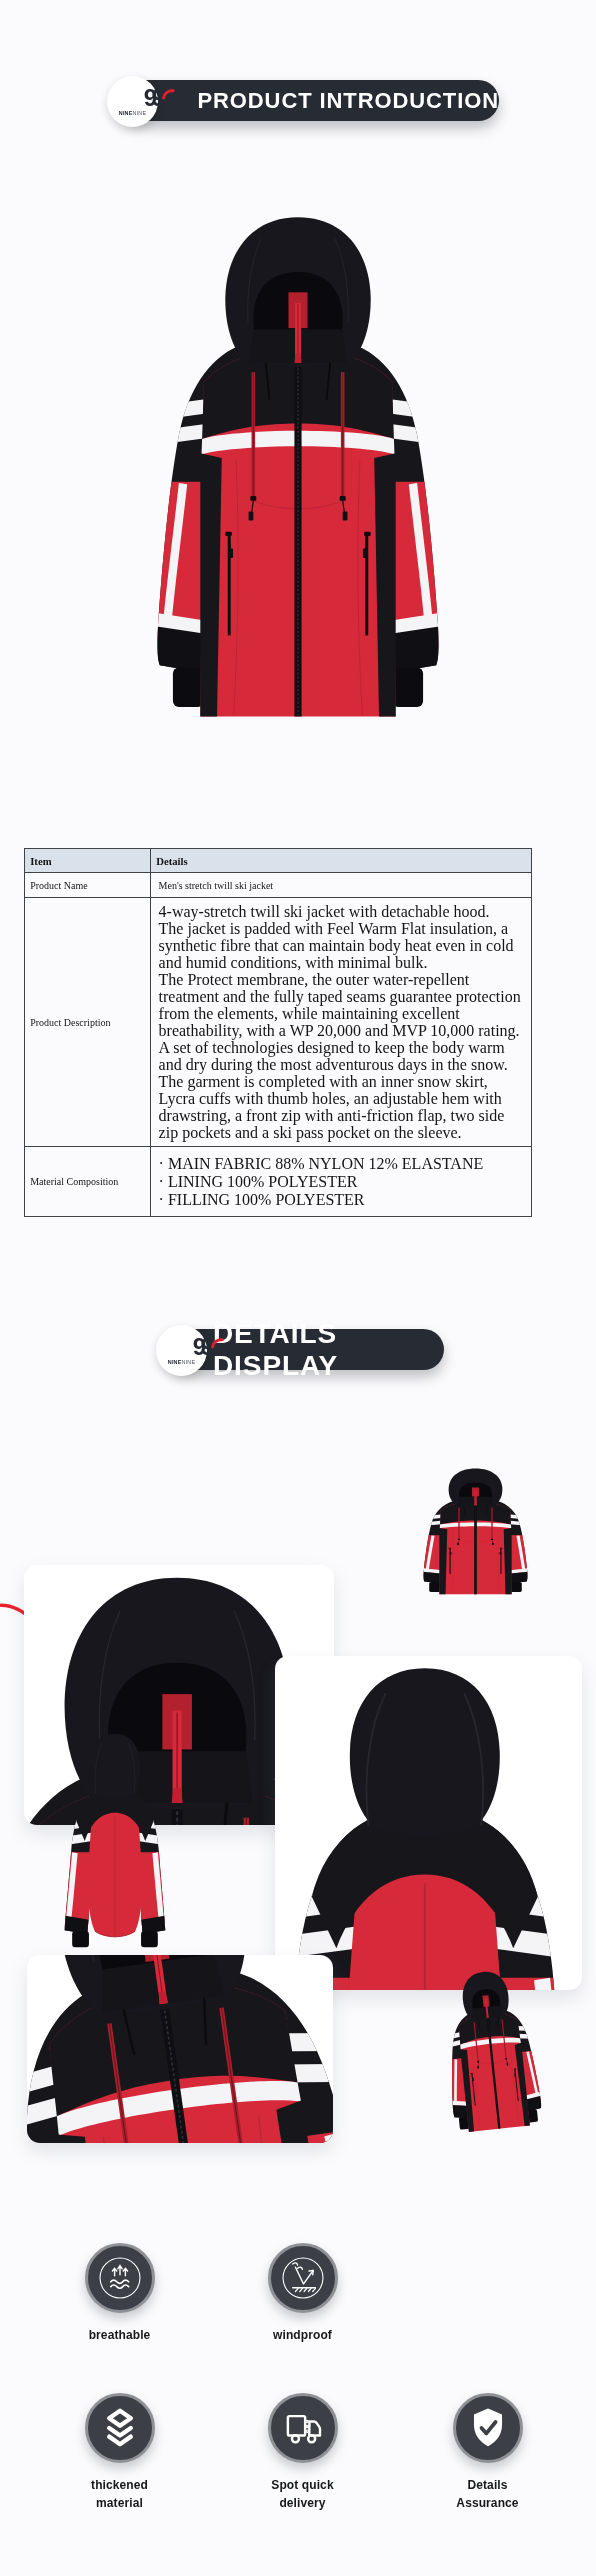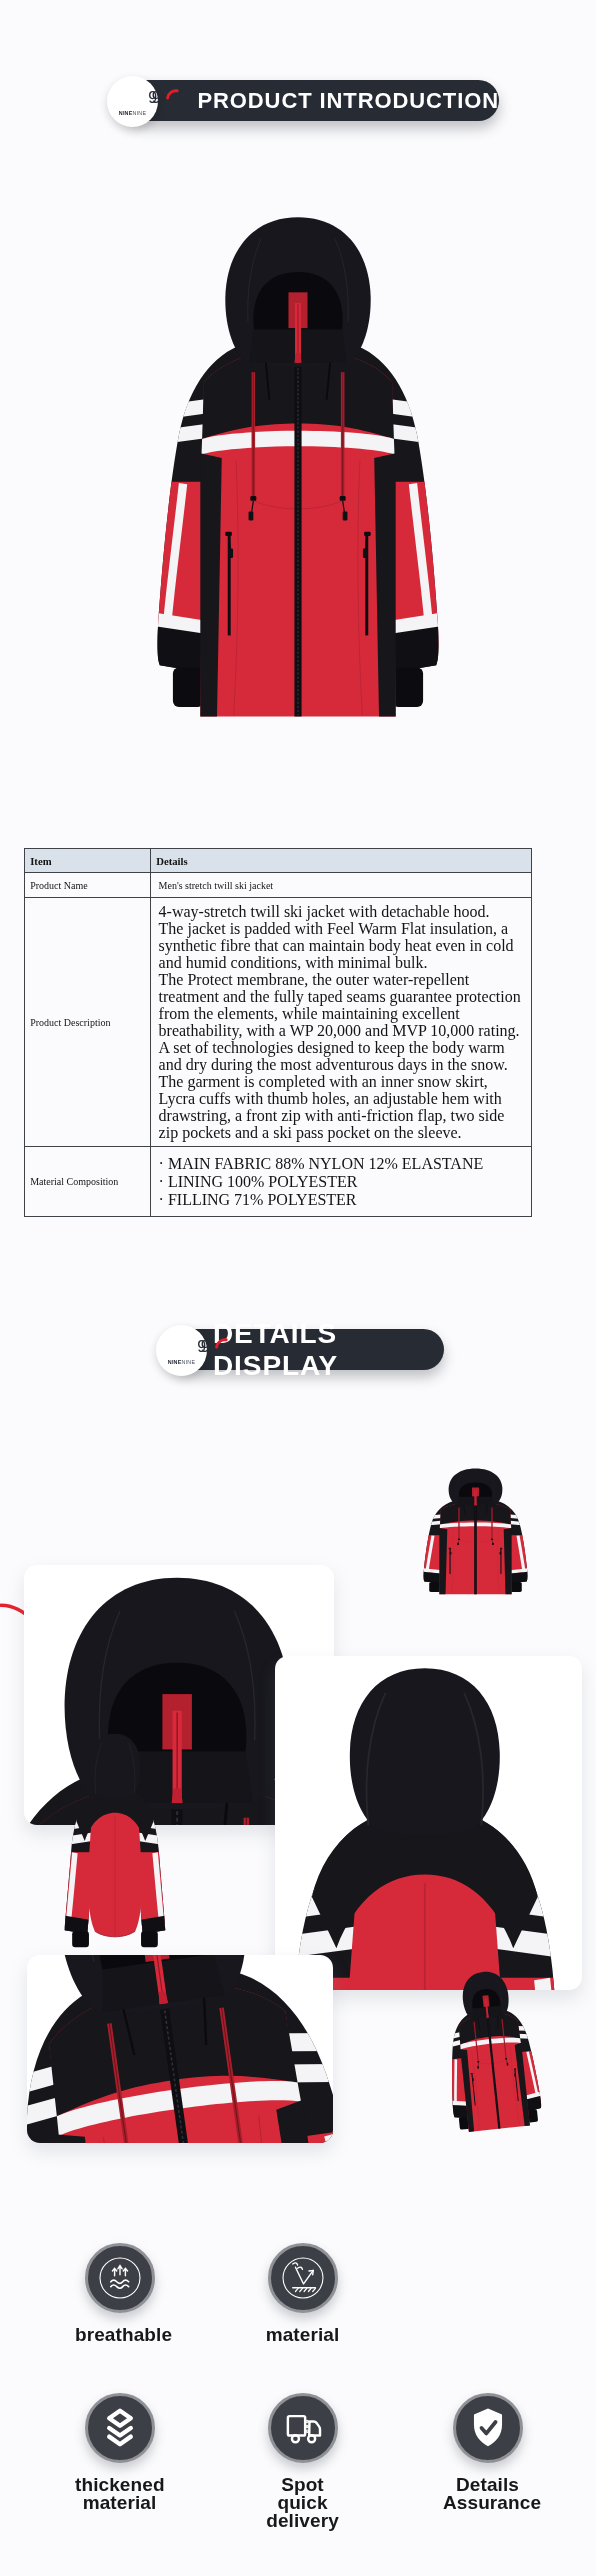--- a/index.html
+++ b/index.html
@@ -10,21 +10,21 @@
 
   
   .sec-header { position:absolute; }
   .pill { position:absolute; background:#272c34; border-radius:24px;
           box-shadow:0 7.2px 13px rgba(35,40,50,.28);
           display:flex; align-items:center; justify-content:flex-end;
           color:#fff; font-weight:700; letter-spacing:0.9px; }
   .badge { position:absolute; background:#fff; border-radius:50%;
            box-shadow:0 3.6px 8.3px rgba(0,0,0,.16); z-index:2;
            display:flex; flex-direction:column; align-items:center; justify-content:center; }
-  .badge-nines { position:relative; font-weight:400; font-size:16px; line-height:21.5px;
+  .badge-nines { position:relative; font-weight:700; font-size:24px; line-height:21.5px;
                  letter-spacing:-5.4px; color:#252a35; padding-right:5.4px;margin-left:44px; }
   .badge-swoosh { position:absolute; top:-1.2px; left:16px; }
   .badge-name { font-size:5.4px; letter-spacing:0.2px; color:#252a35; margin-top:1.8px; }
   .badge-name b { font-weight:700; }
   .badge-name span { font-weight:400; color:#4a4f58; }
 
   
   .main-photo { position:absolute; left:137px; top:203px; width:322px; height:548px; }
 
   
@@ -48,21 +48,21 @@
   .card svg { display:block; }
   .float-img { position:absolute; }
   .arc-decor { position:absolute; left:0; top:1580px; z-index:0; }
 
   
   .feature { position:absolute; width:119px; display:flex; flex-direction:column;
              align-items:center; }
   .fcircle { width:70px; height:70px; border-radius:50%; background:#3c3f45;
              border:3px solid #8f9196; box-shadow:0 6px 10.7px rgba(70,74,82,.28);
              display:flex; align-items:center; justify-content:center; }
-  .flabel { margin-top:13px; font-size:19px; font-weight:600; color:#16181a;
+  .flabel { margin-top:13px; font-size:12px; font-weight:600; color:#16181a;
             text-align:center; line-height:18px; width:89px; letter-spacing:0.1px; }
 </style>
 </head>
 <body>
 
 <svg width="0" height="0" style="position:absolute" aria-hidden="true">
   <defs>
     <style>
       .pRed{fill:#d62a3a}.pBlack{fill:#16161b}.pWhite{fill:#f4f4f6}
       .seam{fill:none;stroke:#b92435;stroke-width:1.5}
@@ -198,21 +198,21 @@
         <p>The Protect membrane, the outer water-repellent treatment and the fully taped seams guarantee protection from the elements, while maintaining excellent breathability, with a WP 20,000 and MVP 10,000 rating.</p>
         <p>A set of technologies designed to keep the body warm and dry during the most adventurous days in the snow.</p>
         <p>The garment is completed with an inner snow skirt, Lycra cuffs with thumb holes, an adjustable hem with drawstring, a front zip with anti-friction flap, two side zip pockets and a ski pass pocket on the sleeve.</p>
       </td>
     </tr>
     <tr class="row-mat">
       <td class="c1">Material Composition</td>
       <td class="c2 mat">
         <div>· MAIN FABRIC 88% NYLON 12% ELASTANE</div>
         <div>· LINING 100% POLYESTER</div>
-        <div>· FILLING 71% POLYESTER</div>
+        <div>· FILLING 100% POLYESTER</div>
       </td>
     </tr>
   </tbody>
     </table>
 
   <div class="sec-header">
     <div class="pill" style="left:170px; top:1329px; width:274px; height:41px; font-size:28px; padding-left:43px;">
       <span>DETAILS DISPLAY</span>
     </div>
     <div class="badge" style="left:156px; top:1325px; width:51px; height:51px;">
@@ -283,21 +283,21 @@
       <svg width="54" height="54" viewBox="0 0 100 100" fill="none" stroke="#fff" stroke-width="2.6" stroke-linecap="round" stroke-linejoin="round">
         <circle cx="50" cy="50" r="37" stroke-width="2"></circle>
         <path d="M31,24 q7,-5 9,2"></path>
         <path d="M40,32 q7,-5 9,2"></path>
         <path d="M36,30 L51,61 L69,36"></path>
         <path d="M69,36 l-8,1 M69,36 l-1,8"></path>
         <line x1="31" y1="68" x2="73" y2="68"></line>
         <path d="M36,75 l5,-6 M44,75 l5,-6 M52,75 l5,-6 M60,75 l5,-6 M68,75 l5,-6" stroke-width="2.2"></path>
       </svg>
     </div>
-    <div class="flabel">material</div>
+    <div class="flabel">windproof</div>
   </div>
 
 
   <div class="feature" style="left:60px; top:2393px;">
     <div class="fcircle">
       <svg width="54" height="54" viewBox="0 0 100 100" fill="none" stroke="#fff" stroke-width="8" stroke-linejoin="round" stroke-linecap="round">
         <path d="M50,18 L70,32 L50,46 L30,32 Z"></path>
         <path d="M30,50 L50,64 L70,50"></path>
         <path d="M30,66 L50,80 L70,66"></path>
       </svg>

